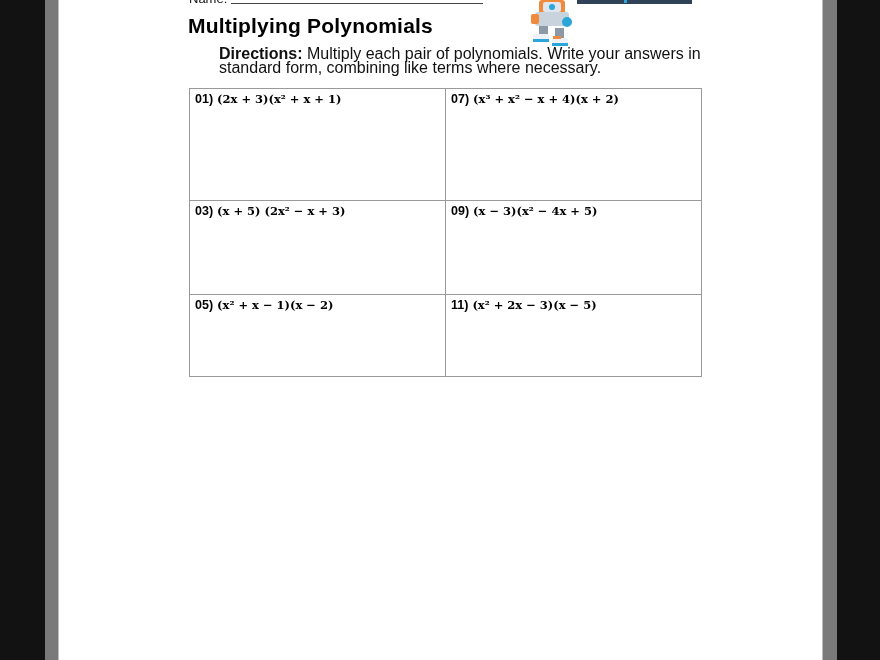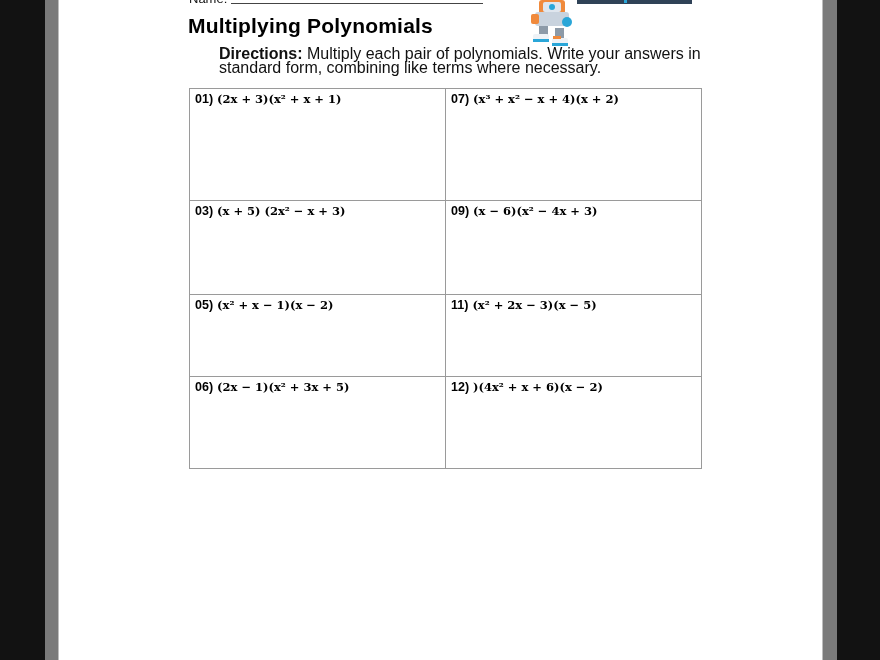--- a/index.html
+++ b/index.html
@@ -56,25 +56,21 @@
   </div>
 
   <table class="grid">
     <tbody>
         <tr style="height:112px">
       <td><span class="num">01)</span><span class="expr">(2x + 3)(x² + x + 1)</span></td>
       <td><span class="num">07)</span><span class="expr">(x³ + x² − x + 4)(x + 2)</span></td>
     </tr>
     <tr style="height:94px">
       <td><span class="num">03)</span><span class="expr">(x + 5) (2x² − x + 3)</span></td>
-      <td><span class="num">09)</span><span class="expr">(x − 6)(x² − 4x + 3)</span></td>
+      <td><span class="num">09)</span><span class="expr">(x − 3)(x² − 4x + 5)</span></td>
     </tr>
     <tr style="height:82px">
       <td><span class="num">05)</span><span class="expr">(x² + x − 1)(x − 2)</span></td>
       <td><span class="num">11)</span><span class="expr">(x² + 2x − 3)(x − 5)</span></td>
-    </tr>
-    <tr style="height:92px">
-      <td><span class="num">06)</span><span class="expr">(2x − 1)(x² + 3x + 5)</span></td>
-      <td><span class="num">12)</span><span class="expr">)(4x² + x + 6)(x − 2)</span></td>
     </tr>
   </tbody>
     </table>
 </div>
 
 </body></html>

